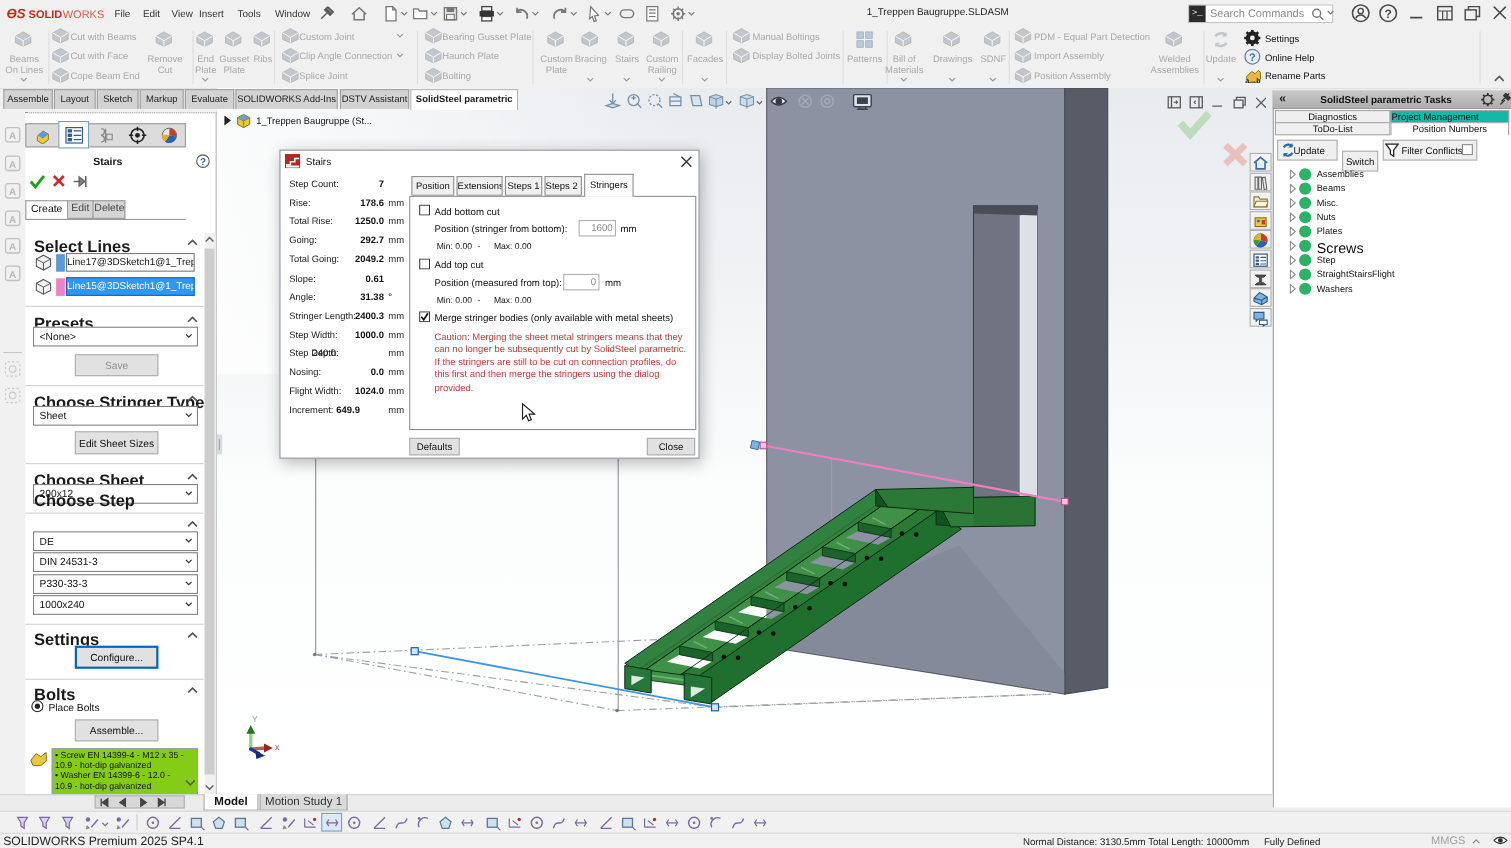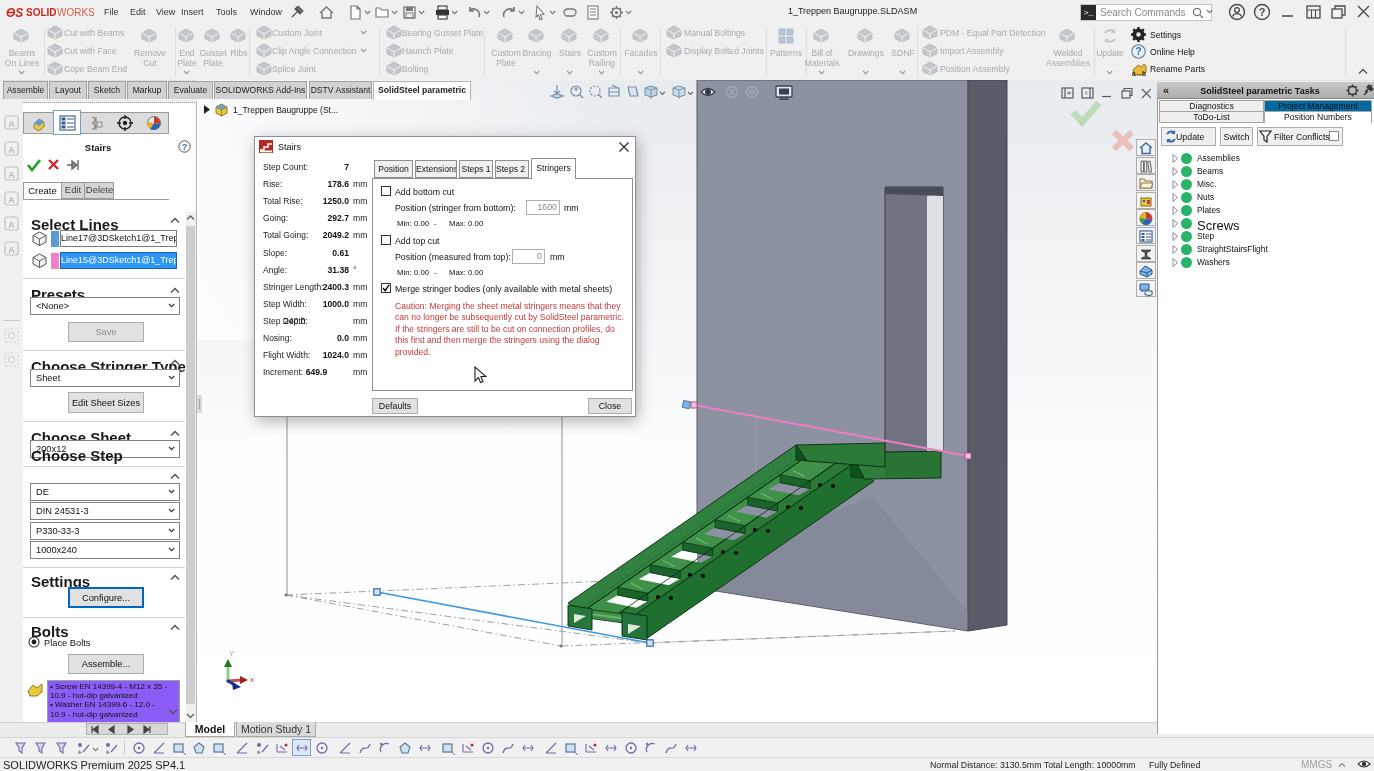--- a/index.html
+++ b/index.html
@@ -673,21 +673,21 @@
   </svg>
 <svg class="abs" style="left:28px;top:636px" width="12" height="12">
     <circle cx="6" cy="6" r="5" fill="#fff" stroke="#333" stroke-width="1.1"></circle>
     <circle cx="6" cy="6" r="2.4" fill="#222"></circle>
   </svg>
 <div class="abs" style="left:44px;top:638px;font-size:9.3px;color:#111">Place Bolts</div>
 <div class="btn" style="left:68px;top:654px;width:76px;height:20px;line-height:19px">Assemble...</div>
 <svg class="abs" style="left:26px;top:681px" width="18" height="17">
     <path d="M2 10 l5 -6 l4 3 l5 -4 v8 l-5 4 H4 z" fill="#e8c83c" stroke="#8a6d14" stroke-width="0.9"></path>
   </svg>
-<div class="abs" style="left:47px;top:680px;width:133px;height:48px;background:#8b5cf6;border:1px solid #9aa0a8;font-size:8px;line-height:9.2px;color:#111;padding:1px 2px;overflow:hidden">• Screw EN 14399-4 - M12 x 35 -<br>10.9 - hot-dip galvanized<br>• Washer EN 14399-6 - 12.0 -<br>10.9 - hot-dip galvanized</div>
+<div class="abs" style="left:47px;top:680px;width:133px;height:48px;background:#84cc16;border:1px solid #9aa0a8;font-size:8px;line-height:9.2px;color:#111;padding:1px 2px;overflow:hidden">• Screw EN 14399-4 - M12 x 35 -<br>10.9 - hot-dip galvanized<br>• Washer EN 14399-6 - 12.0 -<br>10.9 - hot-dip galvanized</div>
 <svg class="abs" style="left:168px;top:708px" width="10" height="8">
     <path d="M1 1.5 L5 5.5 L9 1.5" stroke="#555" stroke-width="1.4" fill="none"></path>
   </svg>
 <div class="abs" style="left:186px;top:212px;width:10px;height:510px;background:#f0f0f0"></div>
 <svg class="abs" style="left:186px;top:214px" width="9" height="8">
     <path d="M1 5.5 L4.5 2 L8 5.5" stroke="#606060" stroke-width="1.3" fill="none"></path>
   </svg>
 <svg class="abs" style="left:186px;top:712px" width="9" height="8">
     <path d="M1 2 L4.5 5.5 L8 2" stroke="#606060" stroke-width="1.3" fill="none"></path>
   </svg>
@@ -783,29 +783,29 @@
 <svg class="abs" style="left:1346px;top:84px" width="13" height="13">
     <circle cx="6.5" cy="6.5" r="4" fill="none" stroke="#333" stroke-width="1.4"></circle>
     <g stroke="#333" stroke-width="1.6">
       <path d="M6.5 0.5 v2 M6.5 10.5 v2 M0.5 6.5 h2 M10.5 6.5 h2 M2.3 2.3 l1.4 1.4 M9.3 9.3 l1.4 1.4 M10.7 2.3 l-1.4 1.4 M3.7 9.3 l-1.4 1.4"></path>
     </g>
   </svg>
 <svg class="abs" style="left:1363px;top:84px" width="11" height="13">
     <path d="M2 8 l7 -7 M1 11 l4 -4 M5 2 l4 4 M4 3 l4 4 l2 -2 l-4 -4 z" stroke="#333" stroke-width="1.2" fill="#555"></path>
   </svg>
 <div class="abs" style="left:1159px;top:100px;width:105px;height:12px;background:#efefef;border:1px solid #a5a5a5;font-size:8.6px;text-align:center;line-height:10px;color:#111;white-space:nowrap;overflow:hidden">Diagnostics</div>
-<div class="abs" style="left:1264px;top:100px;width:108px;height:12px;background:#0369a1;border:1px solid #a5a5a5;font-size:8.6px;text-align:center;line-height:10px;color:#111;white-space:nowrap;overflow:hidden">Project Management</div>
+<div class="abs" style="left:1264px;top:100px;width:108px;height:12px;background:#14b8a6;border:1px solid #a5a5a5;font-size:8.6px;text-align:left;line-height:10px;color:#111;white-space:nowrap;overflow:hidden">Project Management</div>
 <div class="abs" style="left:1159px;top:111px;width:105px;height:12px;background:#efefef;border:1px solid #a5a5a5;font-size:8.6px;text-align:center;line-height:10px;color:#111;white-space:nowrap;overflow:hidden">ToDo-List</div>
 <div class="abs" style="left:1264px;top:111px;width:108px;height:12px;background:#fff;border:1px solid #a5a5a5;border-bottom:none;font-size:8.6px;text-align:center;line-height:10px;color:#111;white-space:nowrap;overflow:hidden">Position Numbers</div>
 <div class="btn" style="left:1161px;top:127px;width:55px;height:19px;line-height:18px;background:#efefef;padding-left:14px;text-align:left;font-size:8.8px">Update</div>
 <svg class="abs" style="left:1164px;top:130px" width="14" height="13">
     <path d="M11 3 a5 5 0 0 0 -8 1 M3 10 a5 5 0 0 0 8 -1" stroke="#2e6da8" stroke-width="2" fill="none"></path>
     <path d="M11 0 v4 h-4 M3 13 v-4 h4" fill="#2e6da8"></path>
   </svg>
-<div class="btn" style="left:1220px;top:127px;width:33px;height:19px;line-height:18px;background:#efefef;font-size:8.8px">Switch</div>
+<div class="btn" style="left:1220px;top:137px;width:33px;height:19px;line-height:18px;background:#efefef;font-size:8.8px">Switch</div>
 <div class="btn" style="left:1257px;top:127px;width:86px;height:19px;line-height:18px;background:#efefef;text-align:left;padding-left:16px;font-size:8.8px">Filter Conflicts</div>
 <svg class="abs" style="left:1259px;top:130px" width="13" height="13">
     <path d="M1 1 h11 L8 6.5 V12 L5 10 V6.5 Z" fill="#fff" stroke="#222" stroke-width="1.2"></path>
   </svg>
 <div class="abs" style="left:1329px;top:131px;width:10px;height:10px;background:#fff;border:1px solid #8a8a8a"></div>
 <svg class="abs" style="left:1172px;top:154px" width="7" height="9">
     <path d="M1 0.5 L5.5 4.5 L1 8.5 Z" fill="#fff" stroke="#8a8a8a"></path>
   </svg>
 <div class="abs" style="left:1181px;top:152.5px;width:11px;height:11px;border-radius:50%;background:#2ab366"></div>
 <div class="abs" style="left:1197px;top:153px;font-size:8.4px;color:#111">Assemblies</div>

